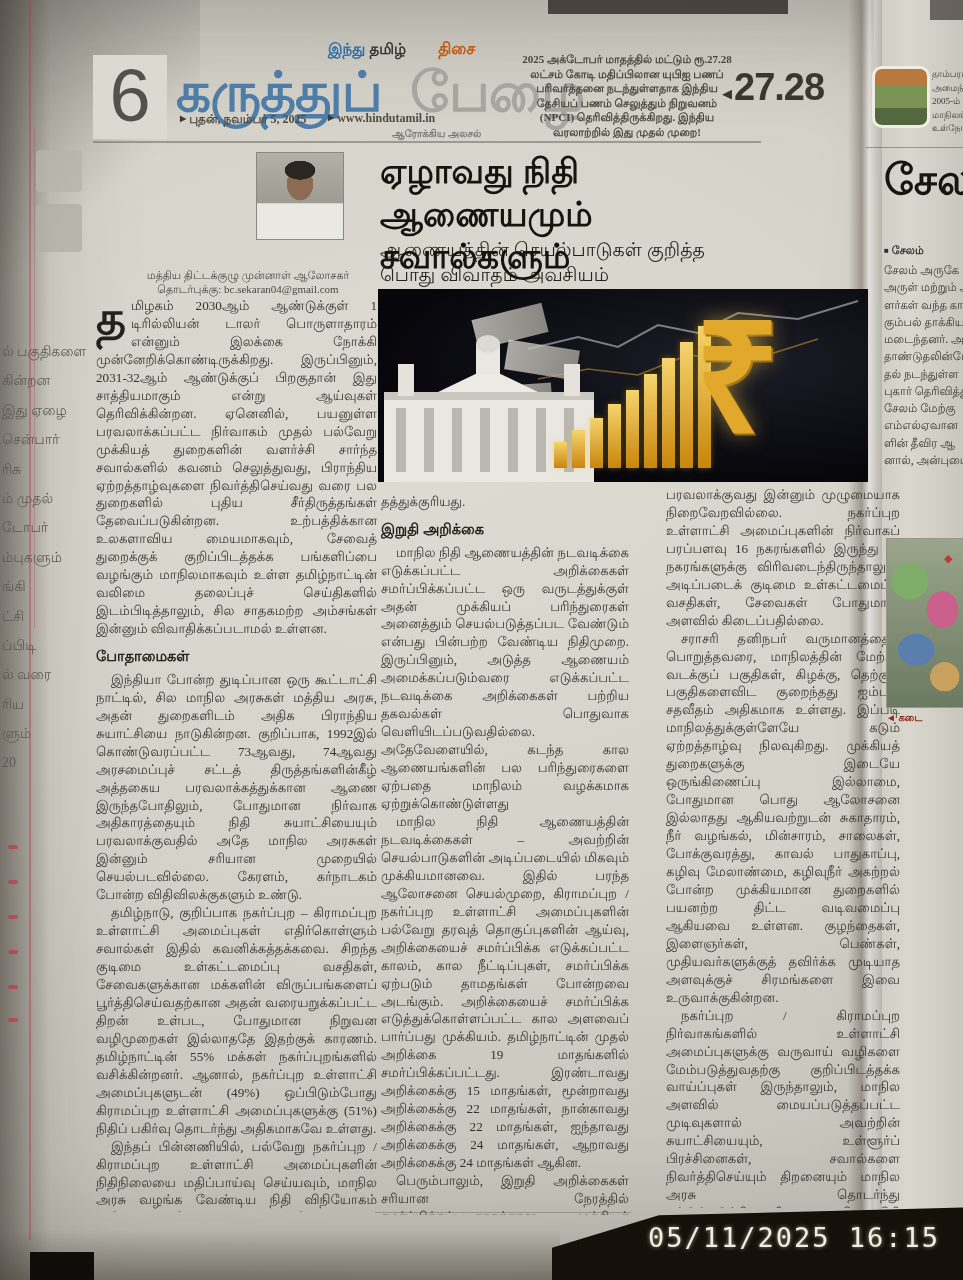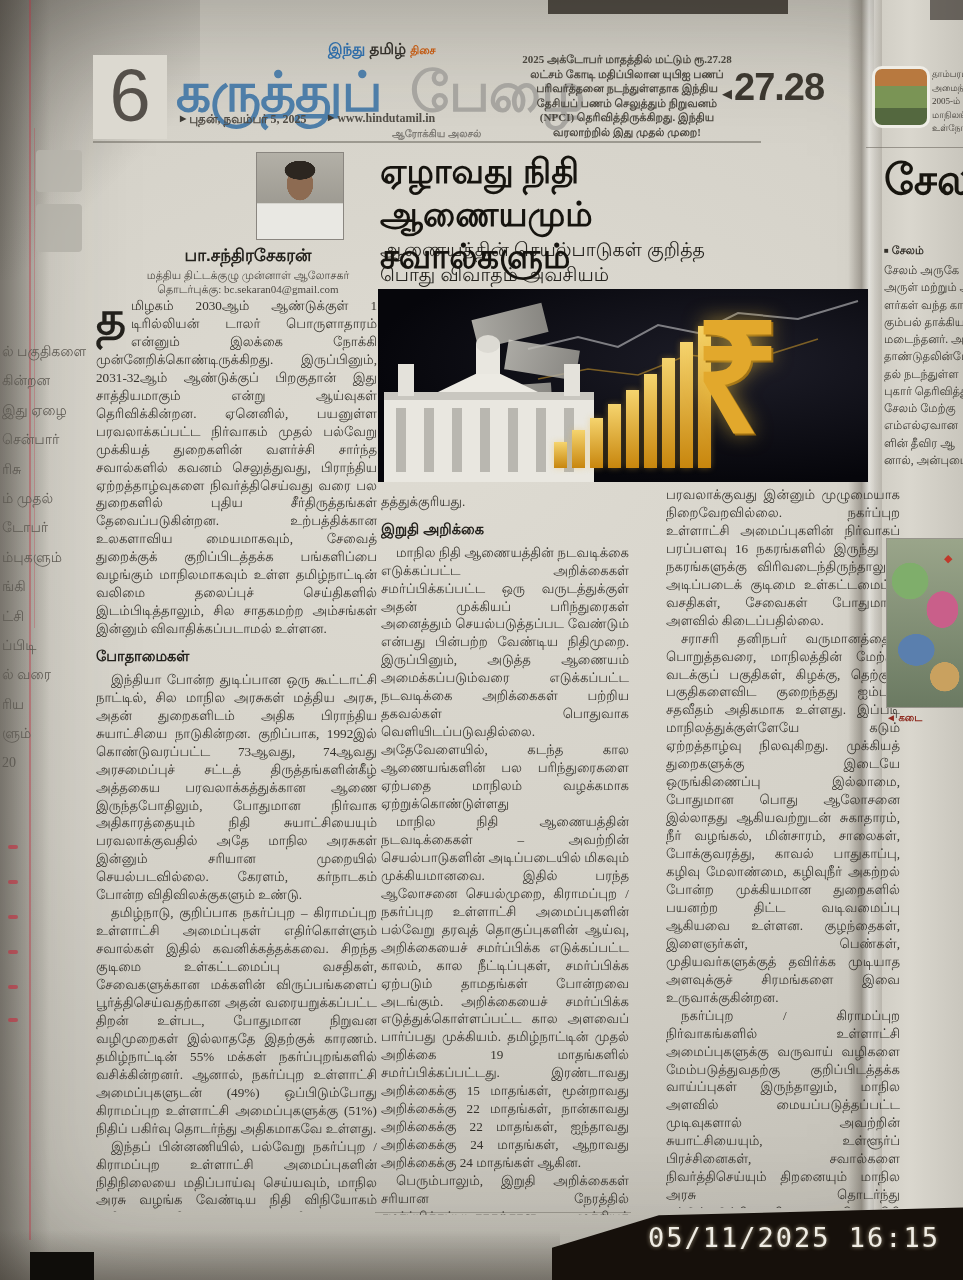--- a/index.html
+++ b/index.html
@@ -19,21 +19,21 @@
   #corner-bl{left:30px;top:1252px;width:64px;height:28px;background:#0f0d0a;}
   #bottom-shade{left:0;top:1230px;width:560px;height:50px;background:linear-gradient(180deg,transparent,rgba(60,54,46,.45));}
   #red-line1{left:29px;top:0;width:2px;height:1240px;background:rgba(198,44,62,.38);}
   #red-line2{left:34px;top:128px;width:1px;height:500px;background:rgba(198,44,62,.28);}
   .red-dash{left:8px;width:10px;height:4px;background:rgba(198,44,62,.6);border-radius:2px;}
   #red-tick-right{left:944px;top:552px;color:#c0392b;font-size:11px;}
   
   #pagenum{left:93px;top:55px;width:74px;height:84px;background:#dcd9d0;color:#55504a;
     font-family:"Liberation Sans",sans-serif;font-size:74px;font-weight:300;line-height:82px;text-align:center;}
   #masthead{left:328px;top:40px;font-family:"Liberation Sans",sans-serif;font-size:15px;font-weight:700;}
-  #masthead .m1{color:#2f6da8;} #masthead .m2{color:#33302a;} #masthead .m3{color:#c25a12;font-size:11px;}
+  #masthead .m1{color:#2f6da8;} #masthead .m2{color:#33302a;} #masthead .m3{color:#c25a12;font-size:16px;margin-left:28px;}
   #sectiontitle{left:176px;top:60px;font-family:"Liberation Sans",sans-serif;font-size:55px;font-weight:700;letter-spacing:-1px;white-space:nowrap;}
   #sectiontitle .t1{color:#4e7ea8;} #sectiontitle .t2{color:#a7a5a0;margin-left:14px;}
   #tagline{left:368px;top:128px;font-size:10px;font-weight:700;color:#7c7973;font-family:"Liberation Sans",sans-serif;margin-left:24px;}
   #dateline{left:180px;top:112px;font-size:12px;font-weight:700;color:#514d46;}
   #website{left:328px;top:111px;font-size:12px;font-weight:700;color:#514d46;}
   .bullet{font-size:8px;color:#3d3a34;margin-right:3px;vertical-align:2px;}
   #header-rule{left:93px;top:141px;width:668px;height:2px;background:rgba(110,105,97,.55);}
   
   #factbox{left:522px;top:52px;width:210px;height:86px;font-size:11px;line-height:1.32;font-weight:700;
     color:#4a463e;text-align:center;overflow:hidden;}
@@ -156,21 +156,20 @@
   <div class="abs" id="website">
     <span class="bullet">▶</span><span>www.hindutamil.in</span>
   </div>
   <div class="abs" id="header-rule"></div>
 
   <div class="abs" id="factbox">2025 அக்டோபர் மாதத்தில் மட்டும் ரூ.27.28 லட்சம் கோடி மதிப்பிலான யுபிஐ பணப் பரிவர்த்தனை நடந்துள்ளதாக இந்திய தேசியப் பணம் செலுத்தும் நிறுவனம் (NPCI) தெரிவித்திருக்கிறது. இந்திய வரலாற்றில் இது முதல் முறை!</div>
   <div class="abs" id="fact-arrow">◀</div>
   <div class="abs" id="fact-number">27.28</div>
 
   <div class="abs" id="author-photo"></div>
-  <div class="abs" id="author-name">பா.சந்திரசேகரன்</div>
   <div class="abs" id="author-role">மத்திய திட்டக்குழு முன்னாள் ஆலோசகர்</div>
   <div class="abs" id="author-contact">தொடர்புக்கு: bc.sekaran04@gmail.com</div>
 
   <div class="abs" id="subhead">ஆணையத்தின் செயல்பாடுகள் குறித்த பொது விவாதம் அவசியம்</div>
   <div class="abs" id="headline">ஏழாவது நிதி ஆணையமும் சவால்களும்</div>
 
   <div class="abs" id="illus">
     <svg id="spark" width="490" height="193">
       <polyline points="150,60 200,48 240,58 280,36 320,44 360,24 420,30 480,12" fill="none" stroke="rgba(255,255,255,.45)" stroke-width="2"></polyline>
       <polyline points="160,90 210,80 260,86 310,66 370,72 440,50" fill="none" stroke="rgba(226,168,44,.5)" stroke-width="1.5"></polyline>

